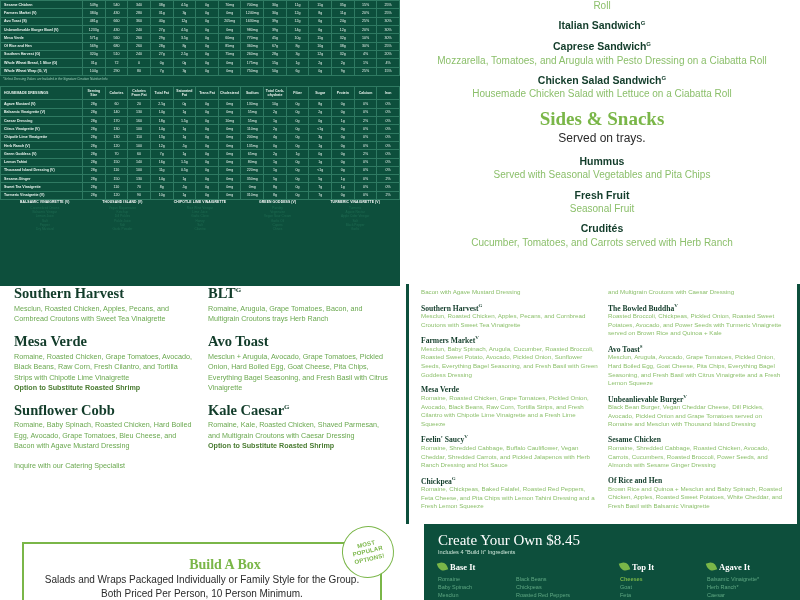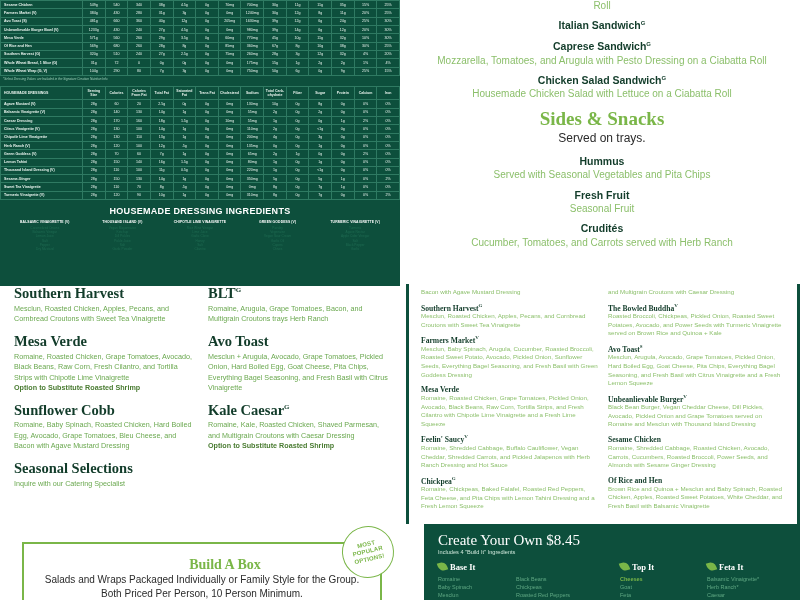--- a/index.html
+++ b/index.html
@@ -538,21 +538,20 @@
           <td>310mg</td>
           <td>8g</td>
           <td>0g</td>
           <td>7g</td>
           <td>0g</td>
           <td>0%</td>
           <td>2%</td>
         </tr>
       </tbody>
   </table>
-  <div id="ingredients-title">HOUSEMADE DRESSING INGREDIENTS</div>
   <div class="ing-cols" id="ing-cols">
       <div class="ing-col">
         <h4>BALSAMIC VINAIGRETTE (V)</h4>
         <ul>
           <li>Caramelized Onions</li>
           <li>Balsamic Vinegar</li>
           <li>Lemon Juice</li>
           <li>Salt</li>
           <li>Pepper</li>
           <li>Dry Mustard</li>
@@ -615,21 +614,20 @@
         <div class="salad-item">
           <h3>Mesa Verde</h3>
           <p>Romaine, Roasted Chicken, Grape Tomatoes, Avocado, Black Beans, Raw Corn, Fresh Cilantro, and Tortilla Strips with Chipotle Lime Vinaigrette</p>
           <p class="opt">Option to Substitute Roasted Shrimp</p>
         </div>
         <div class="salad-item">
           <h3>Sunflower Cobb</h3>
           <p>Romaine, Baby Spinach, Roasted Chicken, Hard Boiled Egg, Avocado, Grape Tomatoes, Bleu Cheese, and Bacon with Agave Mustard Dressing</p>
         </div>
         <div class="salad-item">
-          <h3>Seasonal Selections</h3>
           <p>Inquire with our Catering Specialist</p>
         </div>
       </div>
     <div class="col" id="salad-right">
         <div class="salad-item">
           <h3>BLT<sup>G</sup></h3>
           <p>Romaine, Arugula, Grape Tomatoes, Bacon, and Multigrain Croutons trays Herb Ranch</p>
         </div>
         <div class="salad-item">
           <h3>Avo Toast</h3>
@@ -784,21 +782,21 @@
       <ul class="cyo-list" id="top1">
           <li class="hdr">Cheeses</li>
           <li>Goat</li>
           <li>Feta</li>
           <li>Bleu</li>
         </ul>
     </div>
     <div class="cyo-col-d">
       <div class="cyo-head">
         <span class="leaf"></span>
-        <h4>Feta It</h4>
+        <h4>Agave It</h4>
       </div>
       <ul class="cyo-list" id="dress1">
           <li>Balsamic Vinaigrette*</li>
           <li>Herb Ranch*</li>
           <li>Caesar</li>
           <li>Agave Mustard*</li>
         </ul>
     </div>
   </div>
 </div>

